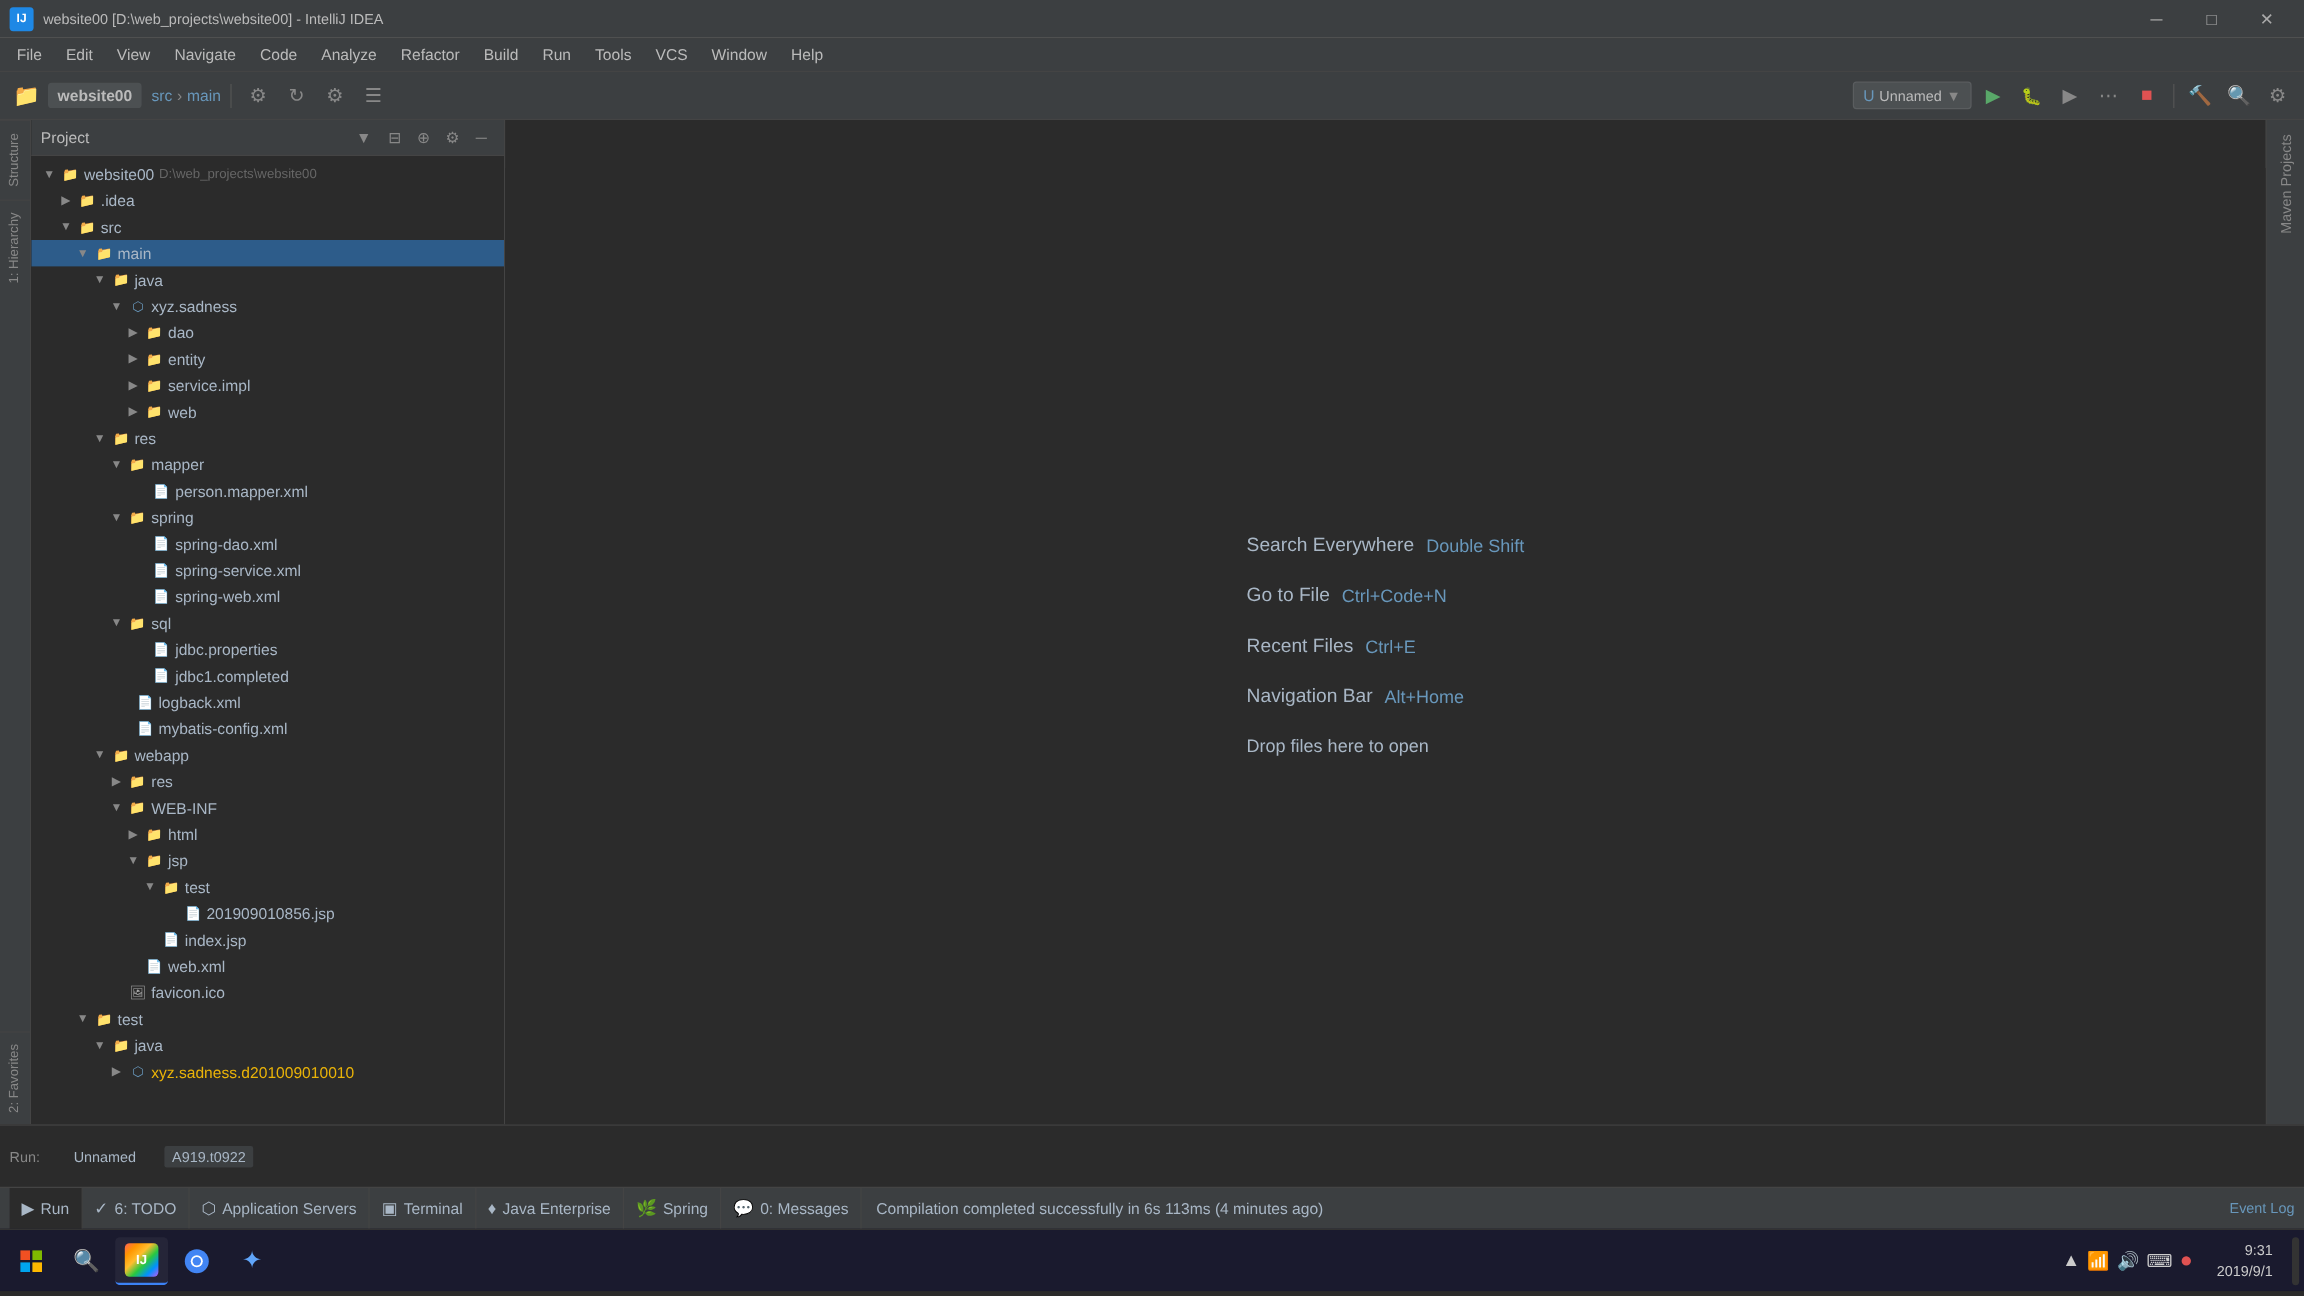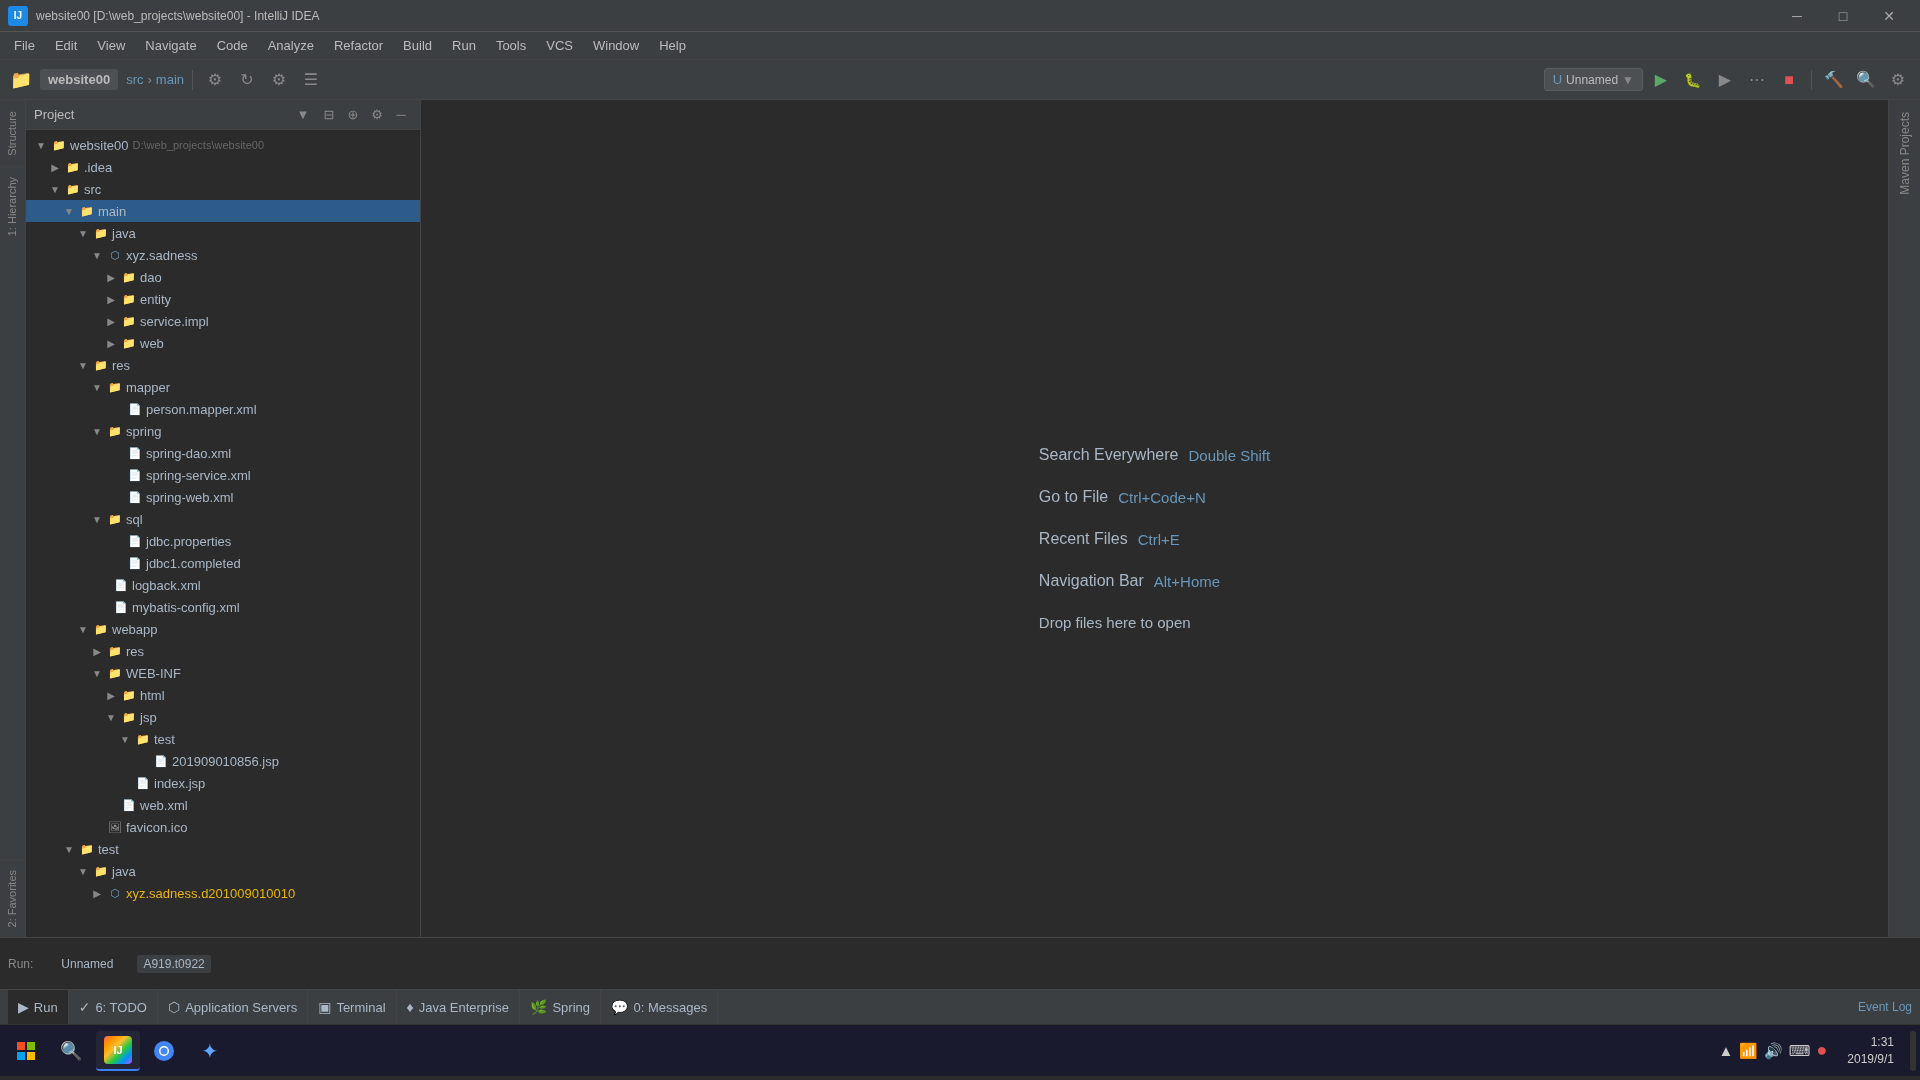--- a/index.html
+++ b/index.html
@@ -817,20 +817,21 @@
       <span>Java Enterprise</span>
     </div>
     <div class="status-tab">
       <span class="tab-icon" style="color:#6ea75f;">🌿</span>
       <span>Spring</span>
     </div>
     <div class="status-tab">
       <span class="tab-icon">💬</span>
       <span>0: Messages</span>
     </div>
+    <div class="status-message">Compilation completed successfully in 6s 113ms (4 minutes ago)</div>
     <div class="status-right">
       <span style="color:#6897bb; cursor:pointer;">Event Log</span>
     </div>
   </div>
 
   <div id="taskbar" style="height:52px; background:#1a1a2e; border-top:1px solid #333; display:flex; align-items:center; padding:0 4px; gap:2px; position:static;">
     <div class="taskbar-btn">
       <svg width="20" height="20" viewBox="0 0 20 20" fill="none">
         <rect x="1" y="1" width="8" height="8" fill="#f25022"></rect>
         <rect x="11" y="1" width="8" height="8" fill="#7fba00"></rect>
@@ -852,20 +853,20 @@
     <div class="taskbar-btn" style="color:#60a5fa; font-size:20px;">✦</div>
     <div class="taskbar-tray">
       <div class="tray-icons">
         <span style="color:#ccc; cursor:pointer;">▲</span>
         <span style="color:#ccc; cursor:pointer;">📶</span>
         <span style="color:#ccc; cursor:pointer;">🔊</span>
         <span style="color:#ccc; cursor:pointer;">⌨</span>
         <span style="color:#e05252; font-size:18px;">●</span>
       </div>
       <div class="clock">
-        <div>1:31</div>
+        <div>9:31</div>
         <div>2019/9/1</div>
       </div>
       <div class="taskbar-btn" style="width:6px; height:40px; background:#333; margin-left:4px;"></div>
     </div>
   </div>
 
 </div>
 
 </body></html>

